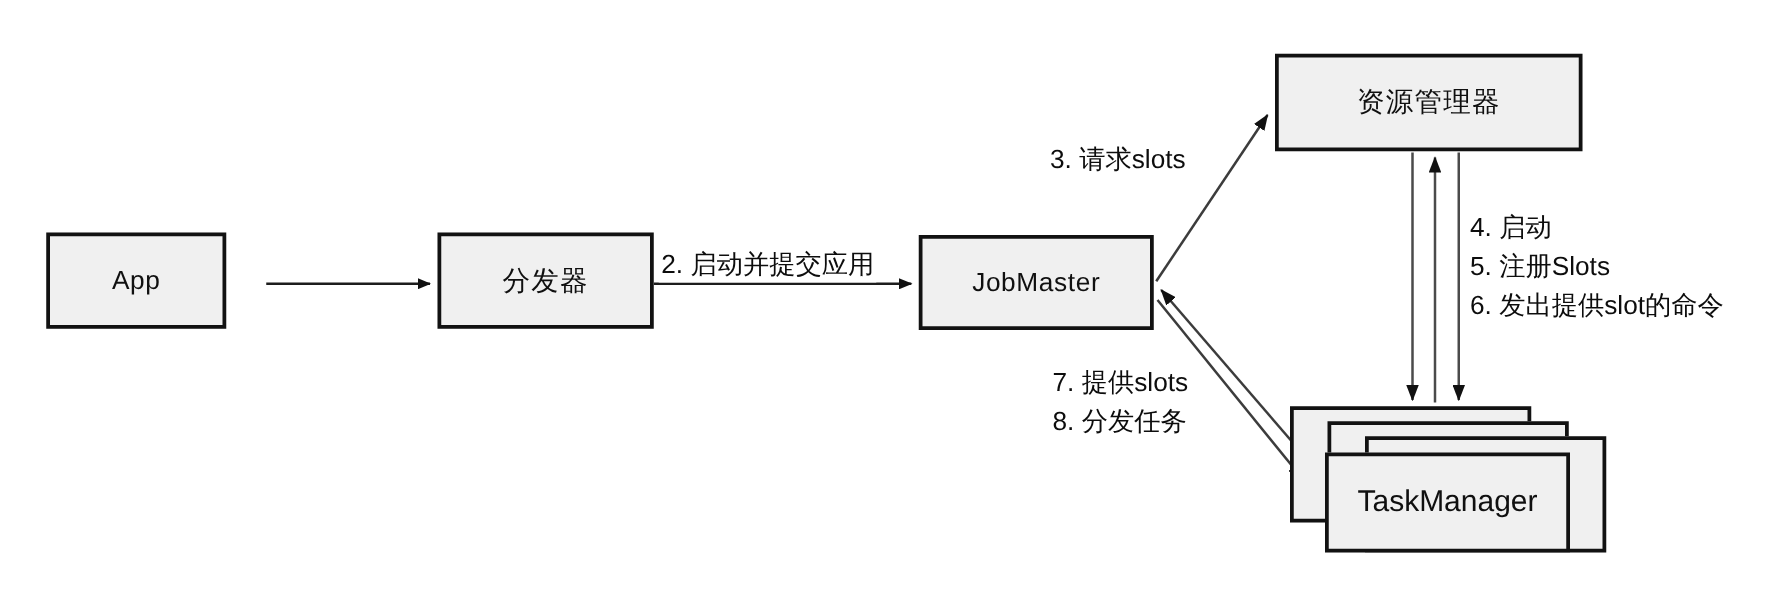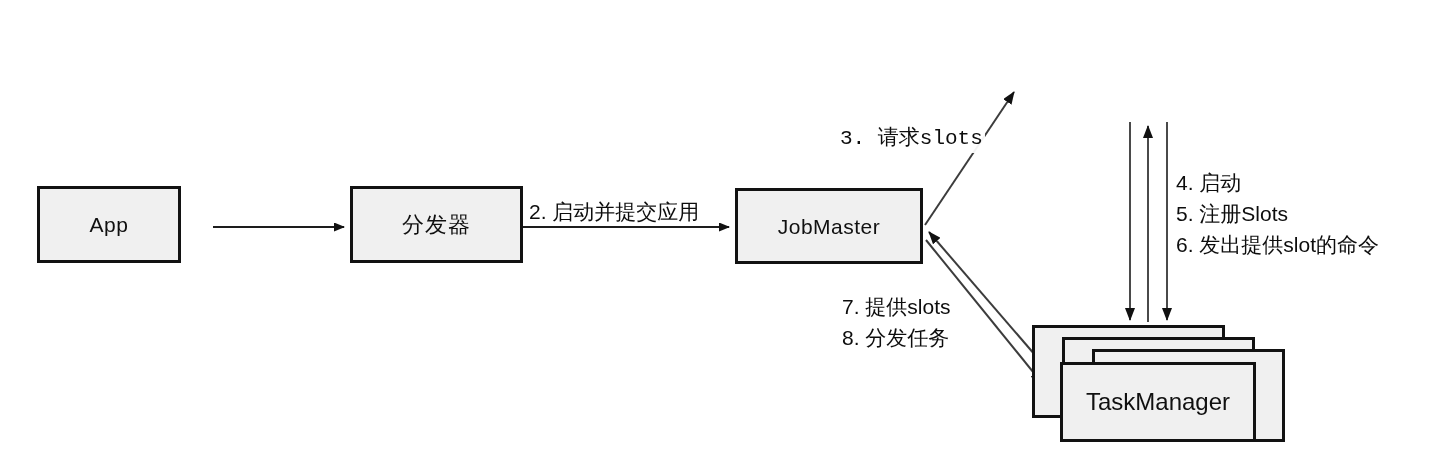--- a/index.html
+++ b/index.html
@@ -103,32 +103,35 @@
   </div>
 
   <div class="node-box cjk" style="left:350px; top:186px; width:173px; height:77px;">
     <span>分发器</span>
   </div>
 
   <div class="node-box" style="left:735px; top:188px; width:188px; height:76px;">
     <span>JobMaster</span>
   </div>
 
+  <div class="node-box cjk" style="left:1020px; top:43px; width:246px; height:78px;">
+    <span>资源管理器</span>
+  </div>
 
   <div class="stack-box" style="left:1032px; top:325px; width:193px; height:93px;"></div>
   <div class="stack-box" style="left:1062px; top:337px; width:193px; height:93px;"></div>
   <div class="stack-box" style="left:1092px; top:349px; width:193px; height:93px;"></div>
   <div class="stack-box stack-front" style="left:1060px; top:362px; width:196px; height:80px;">
     <span>TaskManager</span>
   </div>
 
 
   <div class="edge-label" style="left:527px; top:197px;">2. 启动并提交应用</div>
 
-  <div class="edge-label" style="left:838px; top:124px;font-family:Liberation Mono, monospace;">3. 请求slots</div>
+  <div class="edge-label" style="left:838px; top:113px;">3. 请求slots</div>
 
   <div class="edge-label" style="left:1174px; top:168px;">4. 启动</div>
 
   <div class="edge-label" style="left:1174px; top:199px;">5. 注册Slots</div>
 
   <div class="edge-label" style="left:1174px; top:230px;">6. 发出提供slot的命令</div>
 
   <div class="edge-label" style="left:840px; top:292px;">7. 提供slots</div>
 
   <div class="edge-label" style="left:840px; top:323px;">8. 分发任务</div>

